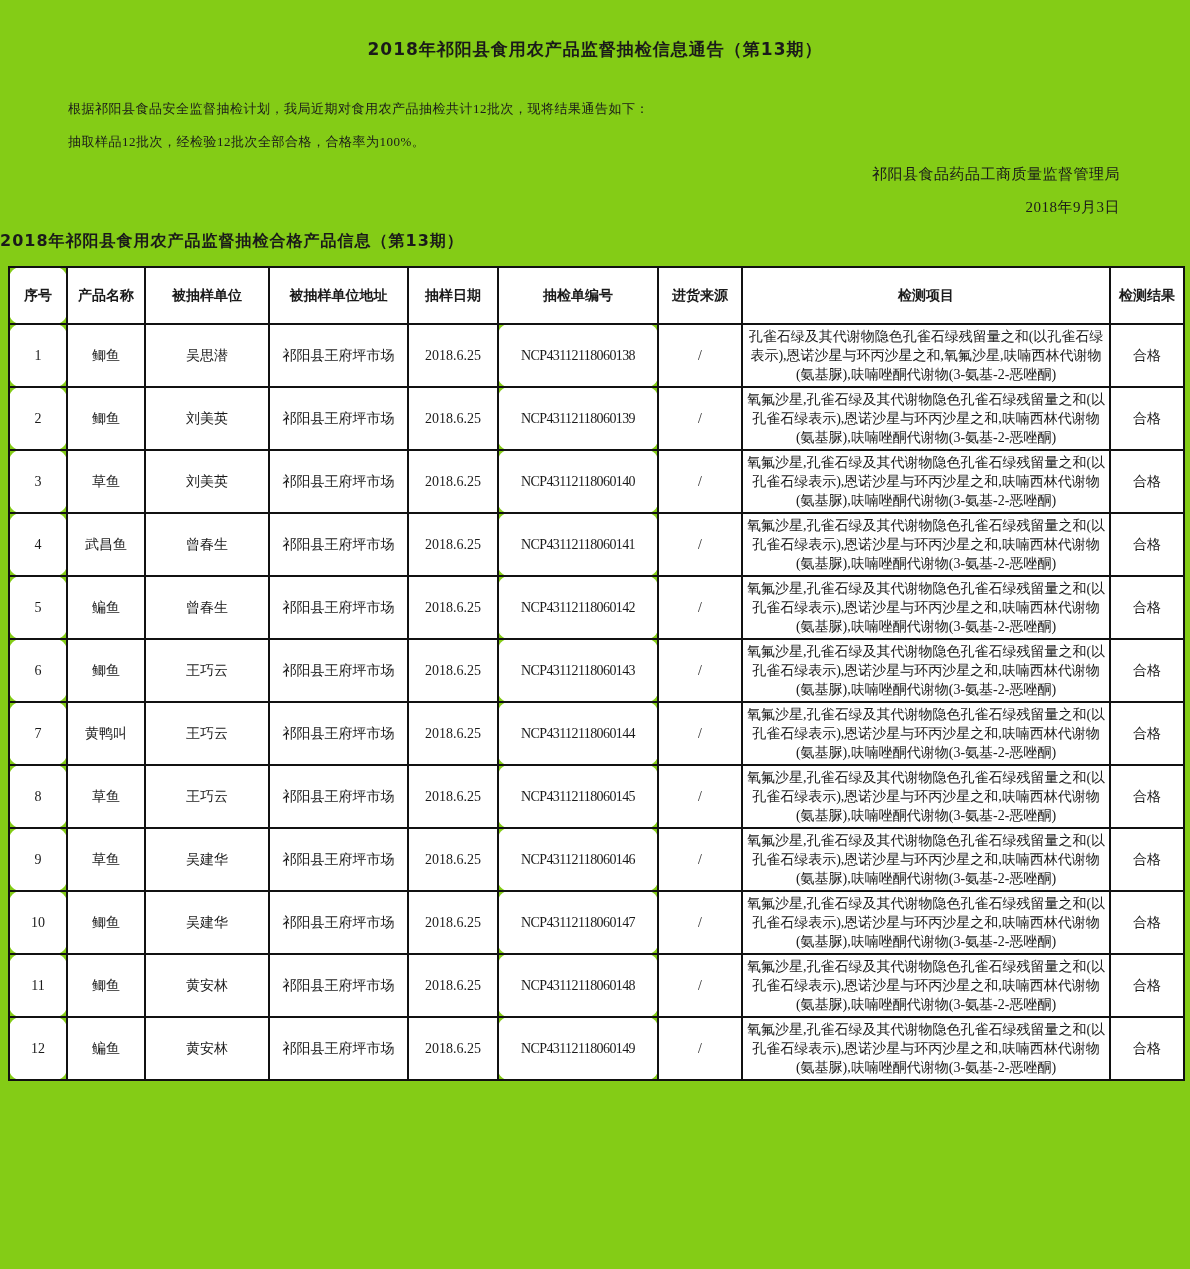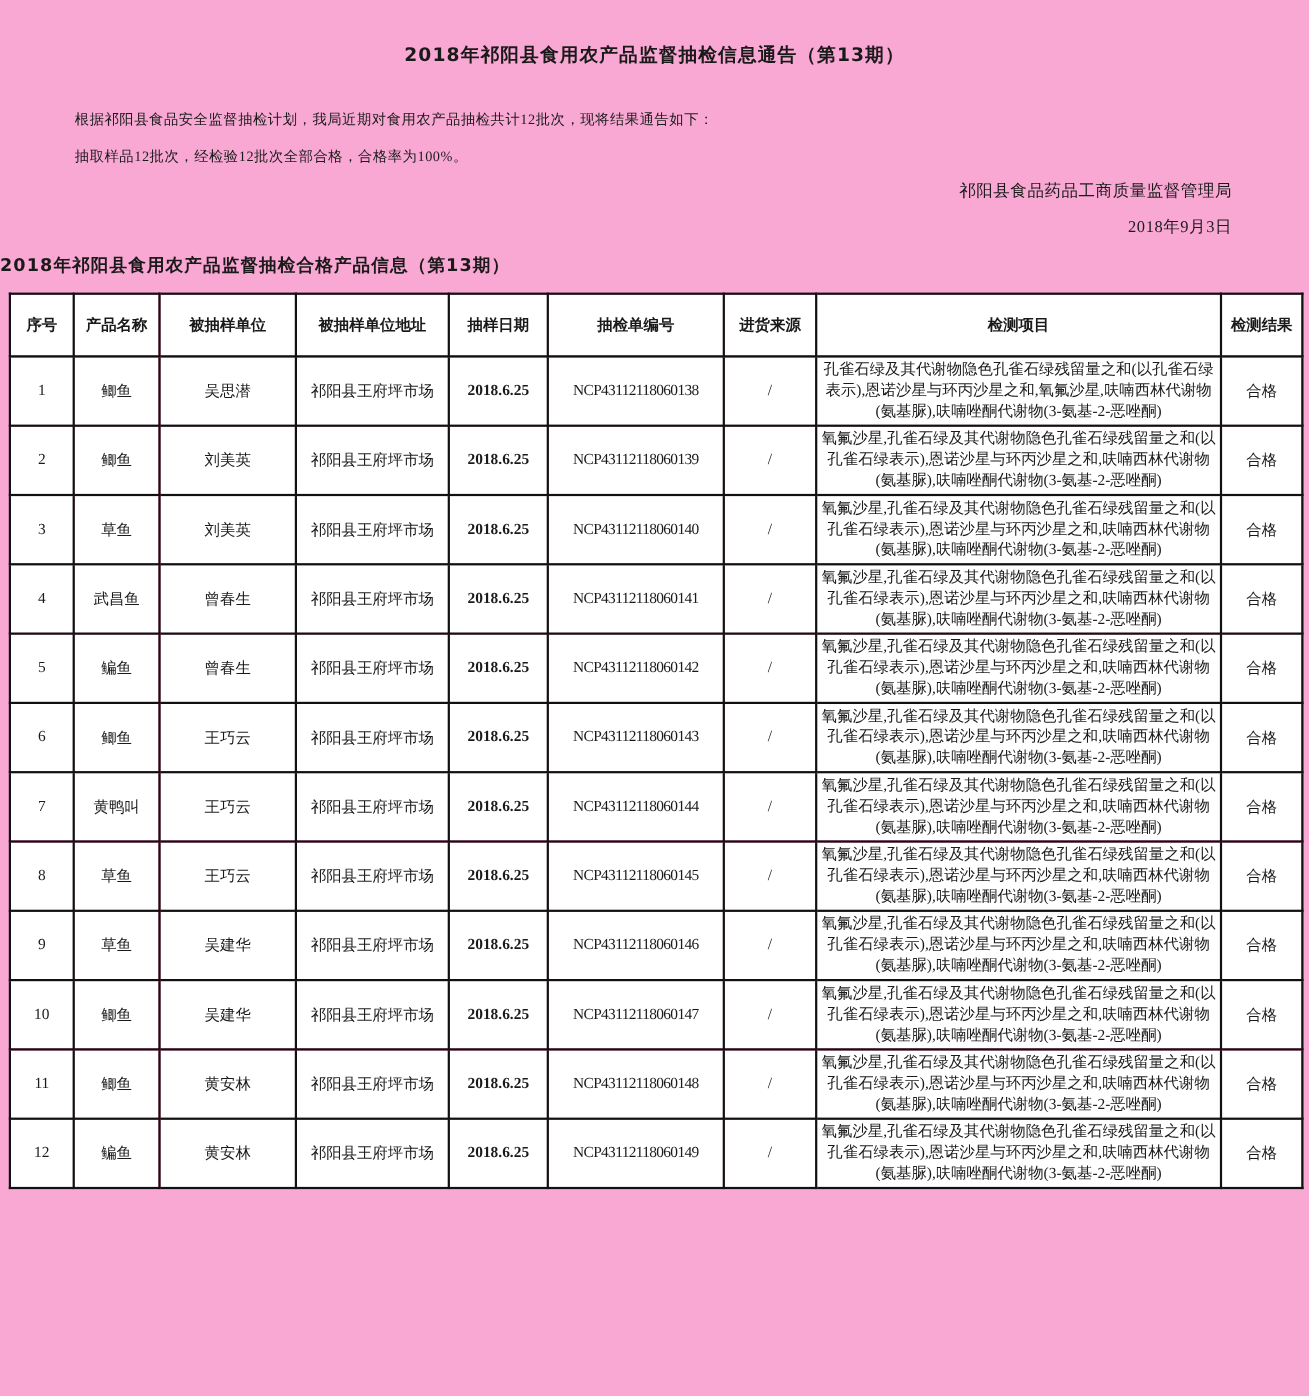--- a/index.html
+++ b/index.html
@@ -6,21 +6,21 @@
   html, body {
     margin: 0;
     padding: 0;
     background: #ffffff;
     color: #1a1a1a;
     font-family: "Liberation Serif", "DejaVu Serif", serif;
   }
   .page {
     width: 1190px;
     min-height: 1269px;
-    background: #f9a8d4;
+    background: #84cc16;
     position: relative;
   }
   .doc-title {
     padding-top: 38px;
     text-align: center;
     font-size: 17px;
     font-weight: bold;
     font-family: "DejaVu Sans", "Liberation Sans", sans-serif;
     letter-spacing: 1px;
   }
@@ -69,35 +69,36 @@
     height: 57px;
     font-size: 14px;
     font-weight: bold;
     font-family: "DejaVu Sans", "Liberation Sans", sans-serif;
   }
   table.report td {
     height: 60px;
     font-size: 14px;
   }
   
-  .col-index                    { width: 58px; }
+  .col-index                    { width: 58px; border-radius: 12px; }
   .col-product-name             { width: 78px; }
   .col-sampled-unit             { width: 124px; }
   .col-sampled-unit-address     { width: 139px; }
   .col-sampling-date            { width: 90px; }
   .col-inspection-sheet-number  { width: 160px; }
   .col-purchase-source          { width: 84px; }
   .col-test-items               { width: 368px; }
   .col-test-result              { width: 74px; }
 
-  td.col-sampling-date { font-size: 15px; font-weight: bold; }
+  td.col-sampling-date { font-size: 15px; }
   td.col-inspection-sheet-number {
     font-size: 15px;
     letter-spacing: -0.6px;
     padding: 0;
+    border-radius: 11px;
   }
   td.col-test-items {
     font-size: 12.5px;
     line-height: 19px;
     padding: 1px 4px;
     letter-spacing: 0;
   }
 </style>
 </head>
 <body>

